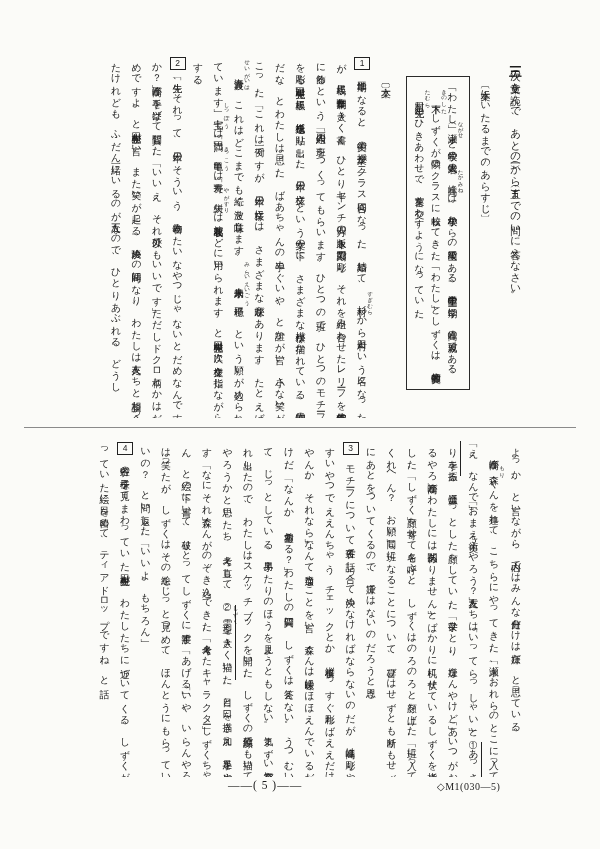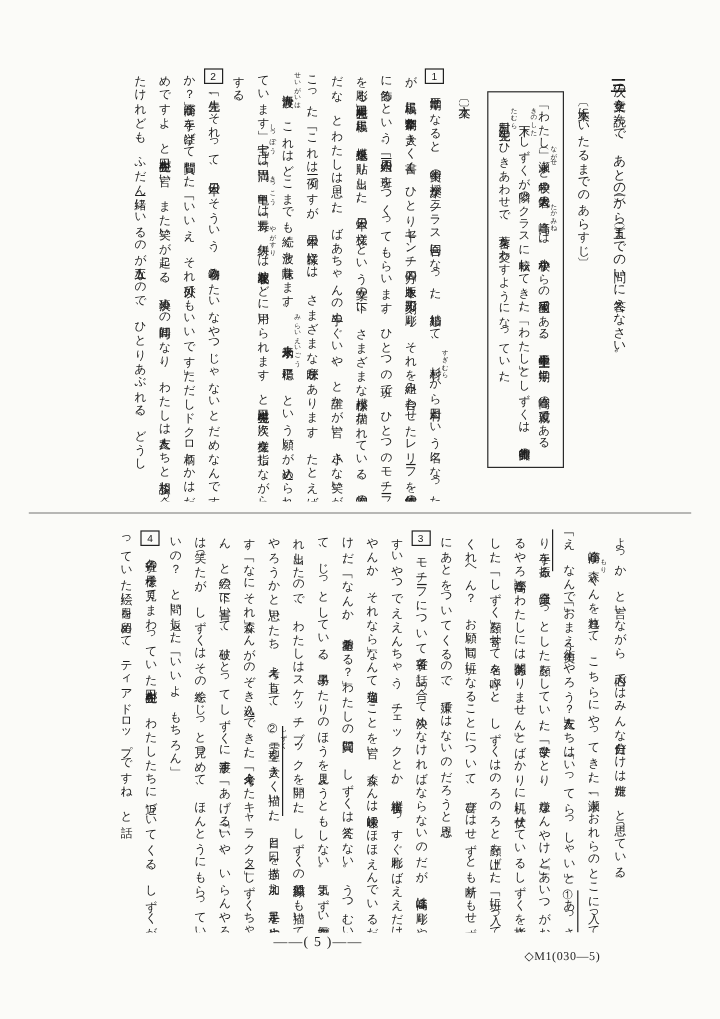--- a/index.html
+++ b/index.html
@@ -43,21 +43,21 @@
   .circ{font-size:8.5px;}
   
   .sideline{border-right:1.1px solid #222;padding-right:1px;}
   .tcy{text-combine-upright:all;}
   ruby{ruby-align:center;}
   rt{font-size:5.5px;letter-spacing:0;}
   
   .divider{position:absolute;top:427px;left:24px;width:552px;border-top:1px solid #8a8a8a;height:0;}
   
   .pageno{position:absolute;top:779px;left:228px;font-size:11.5px;letter-spacing:1px;}
-  .doccode{position:absolute;top:781px;left:437px;font-size:10px;letter-spacing:0.5px;margin-top:11px;}
+  .doccode{position:absolute;top:781px;left:437px;font-size:10px;letter-spacing:0.5px;}
 </style>
 </head>
 <body>
 
 <div class="page">
 
   <div class="top-area">
     <div class="heading">
       <span class="sec-num">三</span><span>次の文章を読んで、あとの（一）から（五）までの問いに答えなさい。</span>
     </div>

